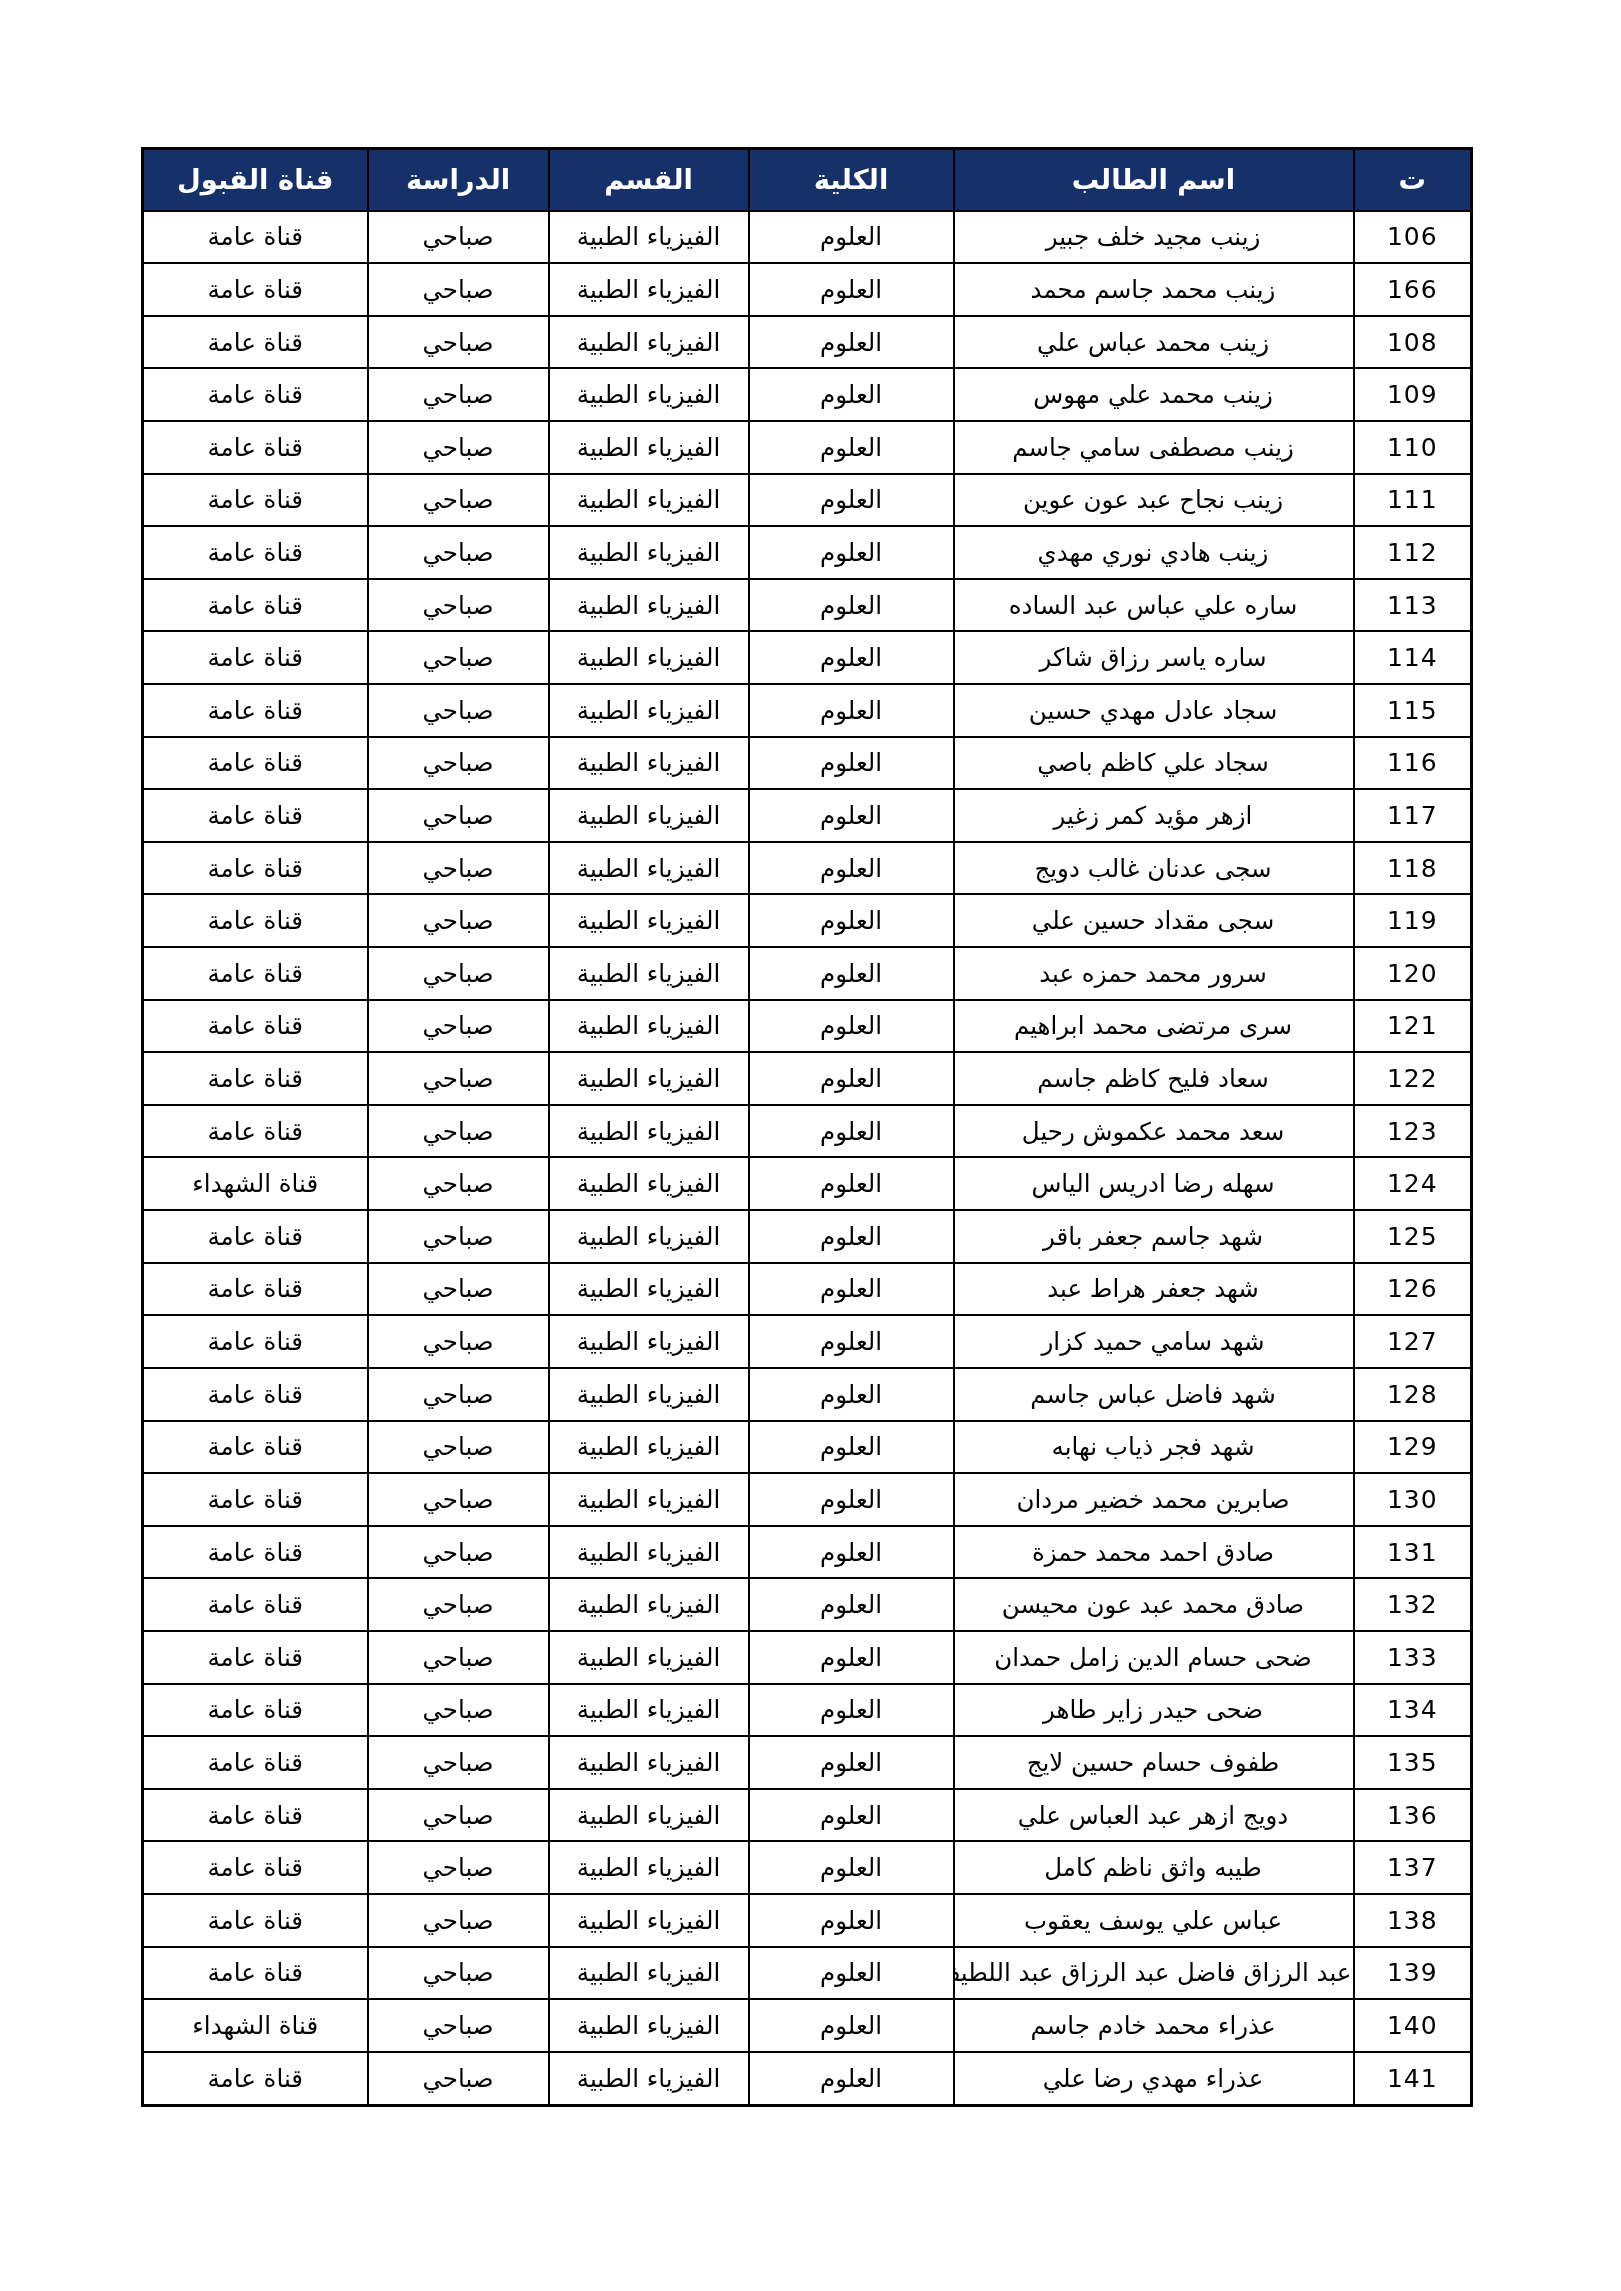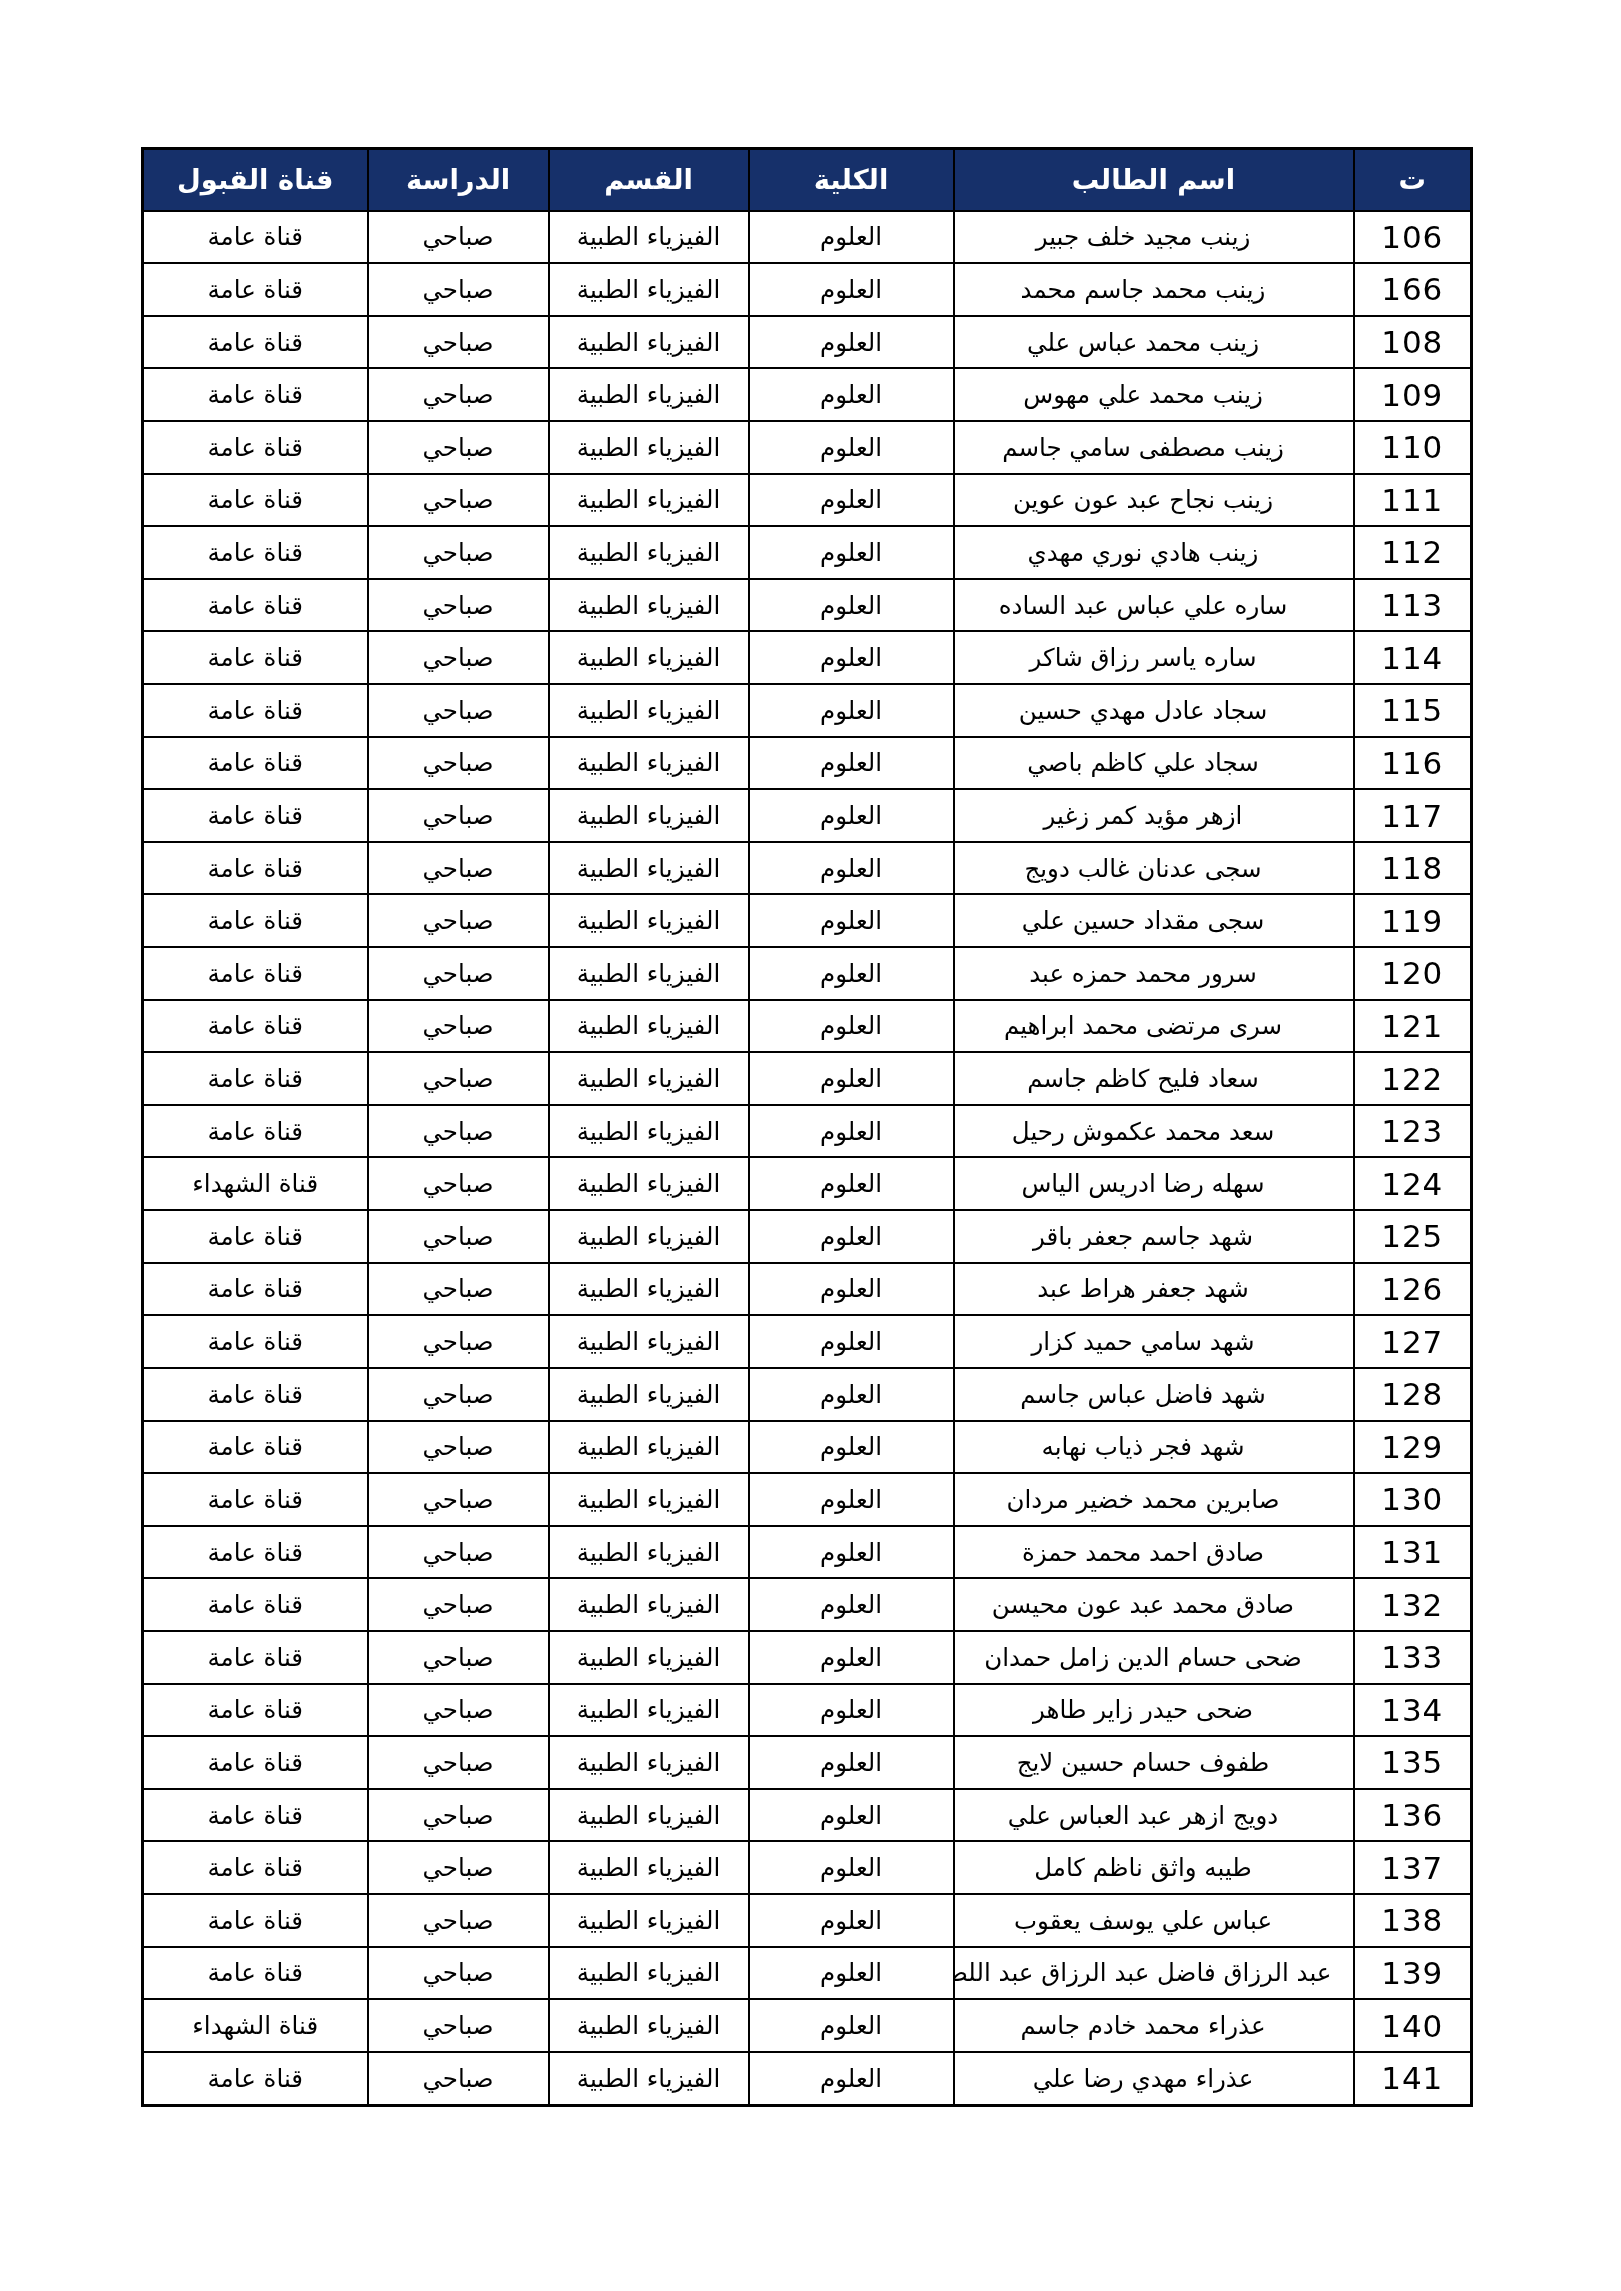--- a/index.html
+++ b/index.html
@@ -47,26 +47,26 @@
     padding: 0 5px;
   }
   td.cell {
     color: #000000;
     font-size: 24.5px;
     font-weight: normal;
     padding: 0 2px;
     white-space: nowrap;
   }
   td.cell-num {
-    font-size: 31px;
+    font-size: 25px;
     letter-spacing: 1px;
   }
   td.cell-name {
     text-align: right;
-    padding-right: 21px;
+    padding-right: 1px;
     padding-left: 0;
   }
   col.c-num     { width: 118px; }
   col.c-name    { width: 400px; }
   col.c-college { width: 205px; }
   col.c-dept    { width: 200px; }
   col.c-study   { width: 181px; }
   col.c-channel { width: 225px; }
 </style>
 </head>

